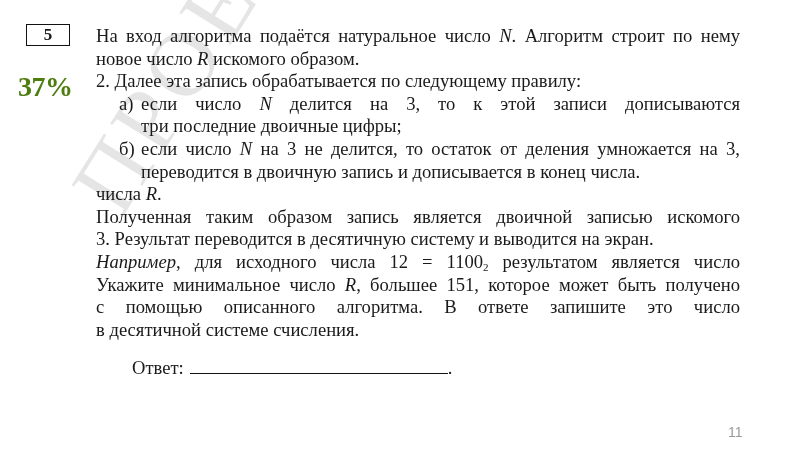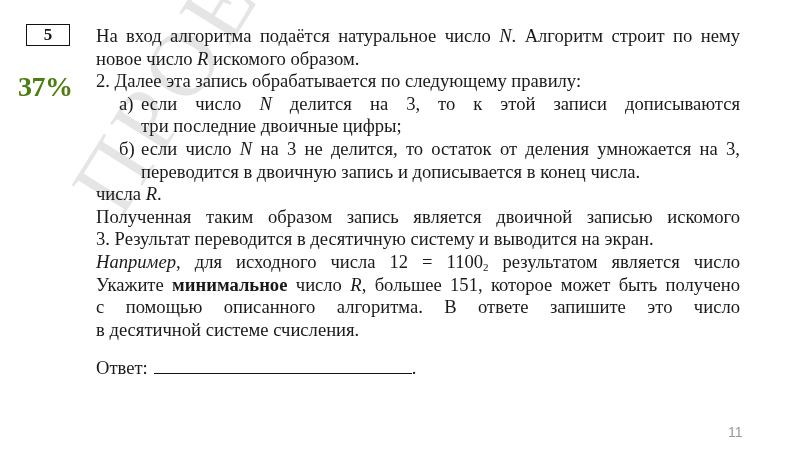--- a/index.html
+++ b/index.html
@@ -27,23 +27,23 @@
   .content {
     position: absolute; left: 96px; top: 25px; width: 644px; z-index: 1;
     font-size: 18.6px; line-height: 22.6px;
   }
   .line { white-space: nowrap; height: 22.6px; }
   .justify { text-align: justify; text-align-last: justify; white-space: normal; }
   .indent-item { padding-left: 23px; display: flex; }
   .indent-item .marker { width: 22px; flex: none; }
   .indent-item .body { flex: 1; }
   i { font-style: italic; }
-  b { font-weight: bold; }
+  b { font-weight: normal; }
   sub { font-size: 11px; vertical-align: -3px; line-height: 0; }
-  .answer-row { margin-top: 14px; white-space: nowrap; }
+  .answer-row { margin-top: 14px; white-space: nowrap; margin-left: 36px; }
   .answer-blank {
     display: inline-block; width: 258px; border-bottom: 1.2px solid #111; height: 18px;
     vertical-align: baseline; margin-left: 6px;
   }
   .page-number {
     position: absolute; left: 728px; top: 424px; font-family: "Liberation Sans", sans-serif;
     font-size: 14px; color: #9a9a9a;
   }
 </style>
 </head>

